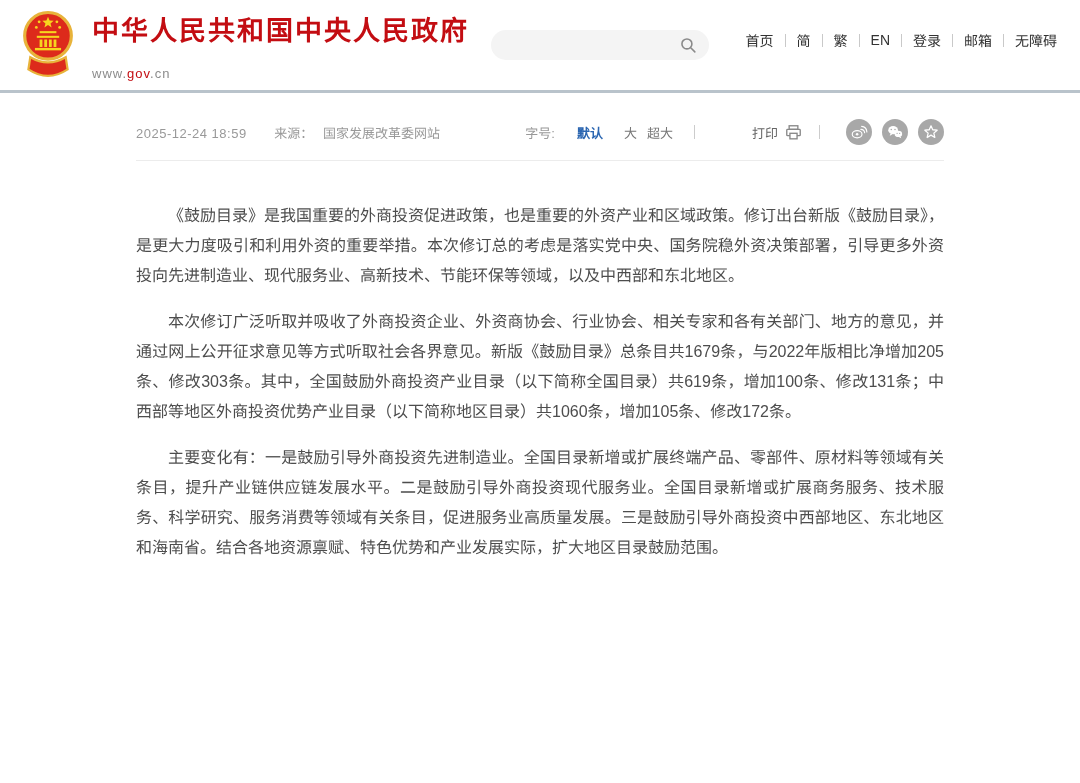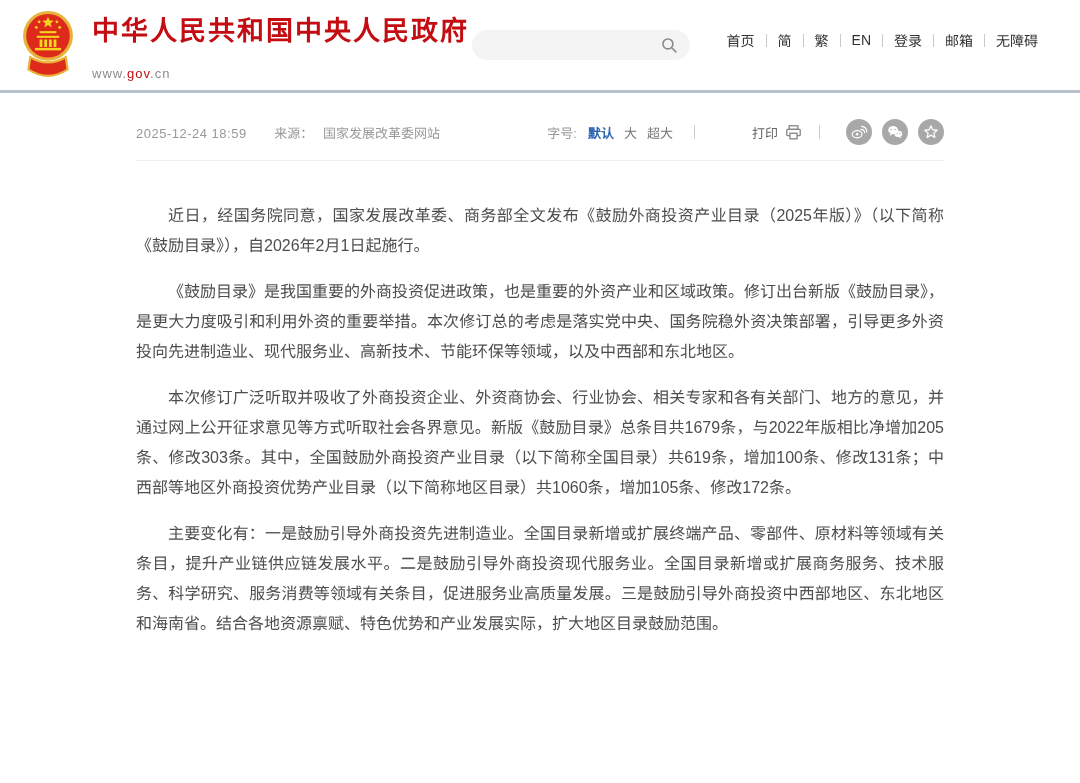--- a/index.html
+++ b/index.html
@@ -1,20 +1,20 @@
 <!DOCTYPE html>
 <html lang="zh-CN"><head>
 <meta charset="utf-8">
 <style>
   * { margin:0; padding:0; box-sizing:border-box; }
   html,body { background:#ffffff; font-family:"Liberation Sans","DejaVu Sans",sans-serif; }
   body { width:1080px; height:783px; overflow:hidden; }
 
   
-  .site-header { height:90px; background:#fff; display:flex; align-items:center; justify-content:space-between; padding:0 31px 0 20px; }
+  .site-header { height:90px; background:#fff; display:flex; align-items:center; justify-content:space-between; padding:0 12px 0 20px; }
   .brand { display:flex; align-items:center; cursor:pointer; }
   .emblem { width:56px; height:76px; display:inline-block; margin-top:4px; }
   .brand-text { margin-left:16px; }
   .site-name { color:#c30d12; font-size:27px; font-weight:bold; letter-spacing:2px; }
   .site-url { margin-top:18px; font-size:13px; color:#8c8c8c; letter-spacing:1px; }
   .site-url .url-red { color:#c30d12; }
 
   .header-right { display:flex; align-items:flex-start; }
   .search-box { width:218px; height:30px; background:#f4f4f4; border-radius:15px; display:flex; align-items:center; padding:0 10px 0 16px; }
   .search-box input { flex:1; border:none; outline:none; background:transparent; font-size:13px; color:#333; min-width:0; }
@@ -29,21 +29,21 @@
   
   .content { width:808px; margin:0 auto; }
   .article-title { max-width:742px; margin:52px auto 0; text-align:center; font-size:30px; line-height:1.8; font-weight:bold; color:#333; }
 
   .meta-row { margin-top:26px; display:flex; align-items:center; justify-content:space-between; font-size:13px; color:#999; }
   .meta-left span { margin-right:6px; }
   .meta-date { letter-spacing:.5px; }
   .meta-source-label { margin-left:18px;margin-top:33px; }
   .meta-right { display:flex; align-items:center;text-align:center; }
   .fs-label { color:#999; margin-right:6px; }
-  .fs-default { color:#2b66b1; font-weight:bold; cursor:pointer; margin:0 5px; text-decoration:none; }
+  .fs-default { color:#2b66b1; font-weight:bold; cursor:pointer; margin:0 16px; text-decoration:none; }
   .fs-opt { color:#777; cursor:pointer; margin:0 5px; text-decoration:none; }
   .vsep2 { width:1px; height:14px; background:#ccc; display:inline-block; margin:0 16px; }
   .print-link { color:#666; cursor:pointer; text-decoration:none; margin-right:6px;margin-left:41px; }
   .print-icon { cursor:pointer; display:inline-flex; align-items:center; }
   .share-circle { width:26px; height:26px; border-radius:50%; background:#a8a8a8; display:inline-flex; align-items:center; justify-content:center; margin-left:10px; cursor:pointer; }
 
   .meta-divider { border:none; border-top:1px solid #ececec; margin-top:15px; }
 
   .article-body { margin-top:40px; }
   .article-body p { font-size:16px; line-height:30px; color:#4d4d4d; text-indent:2em; text-align:justify; margin-bottom:16px; }
@@ -153,19 +153,18 @@
         <svg viewBox="0 0 24 24" width="18" height="18">
           <path d="M12 3.8 L14.3 9 L20.2 9.6 L15.8 13.5 L17.1 19.3 L12 16.2 L6.9 19.3 L8.2 13.5 L3.8 9.6 L9.7 9 Z" fill="none" stroke="#fff" stroke-width="1.7" stroke-linejoin="round"></path>
         </svg>
       </span>
     </div>
   </div>
 
   <hr class="meta-divider">
 
   <article class="article-body">
-    <p>近日，经国务院同意，国家发展改革委、商务部全文发布《鼓励外商投资产业目录（2025年版）》（以下简称《鼓励目录》），自2026年2月1日起施行。</p>
     <p>《鼓励目录》是我国重要的外商投资促进政策，也是重要的外资产业和区域政策。修订出台新版《鼓励目录》，是更大力度吸引和利用外资的重要举措。本次修订总的考虑是落实党中央、国务院稳外资决策部署，引导更多外资投向先进制造业、现代服务业、高新技术、节能环保等领域，以及中西部和东北地区。</p>
     <p>本次修订广泛听取并吸收了外商投资企业、外资商协会、行业协会、相关专家和各有关部门、地方的意见，并通过网上公开征求意见等方式听取社会各界意见。新版《鼓励目录》总条目共1679条，与2022年版相比净增加205条、修改303条。其中，全国鼓励外商投资产业目录（以下简称全国目录）共619条，增加100条、修改131条；中西部等地区外商投资优势产业目录（以下简称地区目录）共1060条，增加105条、修改172条。</p>
     <p>主要变化有：一是鼓励引导外商投资先进制造业。全国目录新增或扩展终端产品、零部件、原材料等领域有关条目，提升产业链供应链发展水平。二是鼓励引导外商投资现代服务业。全国目录新增或扩展商务服务、技术服务、科学研究、服务消费等领域有关条目，促进服务业高质量发展。三是鼓励引导外商投资中西部地区、东北地区和海南省。结合各地资源禀赋、特色优势和产业发展实际，扩大地区目录鼓励范围。</p>
 
   </article>
 </main>
 
 </body></html>

